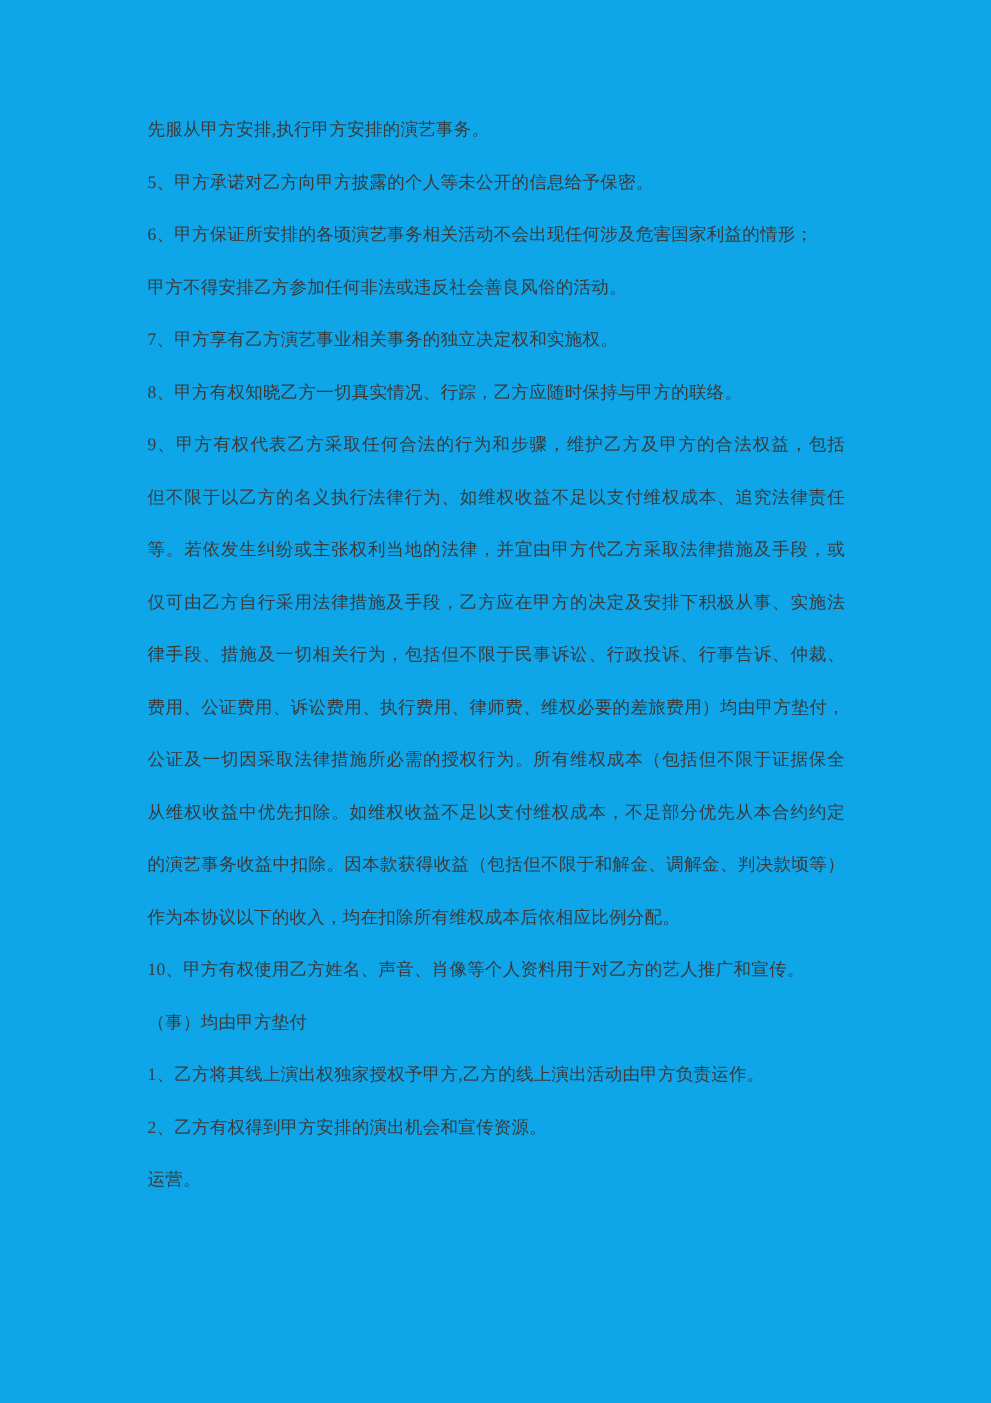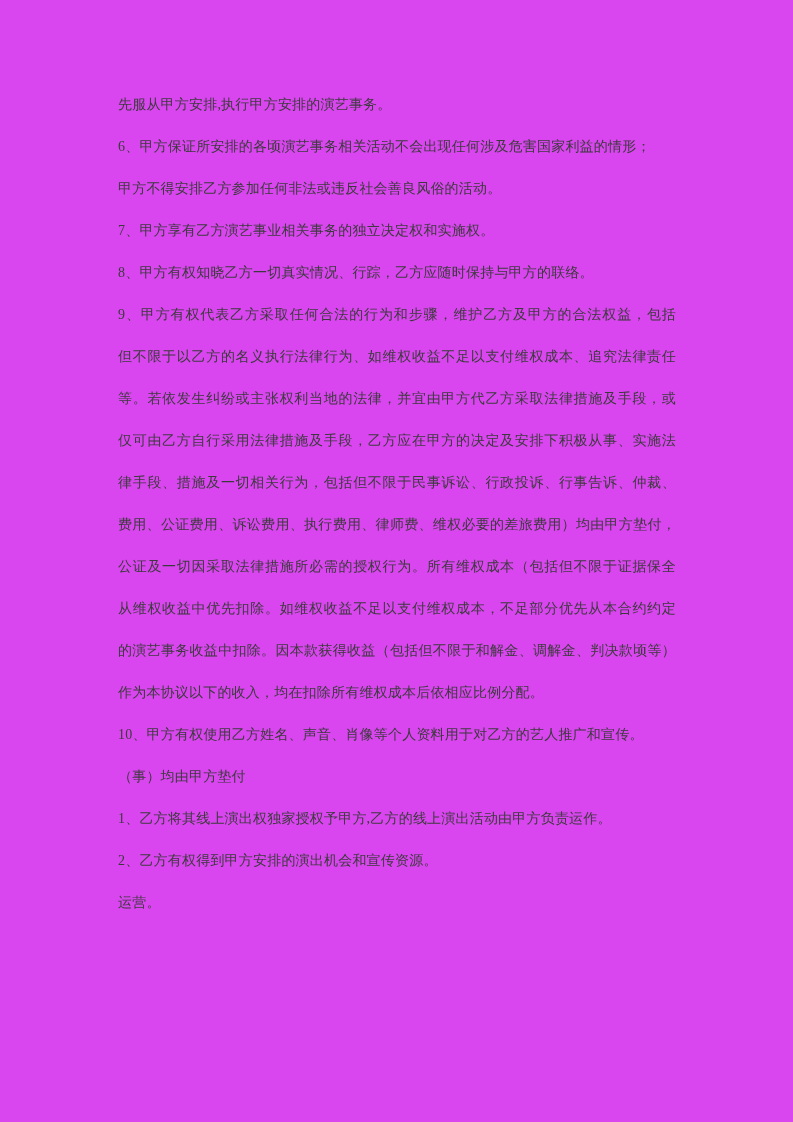--- a/index.html
+++ b/index.html
@@ -10,21 +10,21 @@
     width: 793px;
     height: 1122px;
     background: #ffffff;
     font-family: "Liberation Serif", serif;
     overflow: hidden;
   }
   .page {
     position: relative;
     width: 793px;
     height: 1122px;
-    background: #d946ef;
+    background: #0ea5e9;
   }
   .text-block {
     position: absolute;
     left: 118px;
     top: 84px;
     width: 558px;
     color: #3b3b3b;
     font-size: 14px;
     line-height: 42px;
     letter-spacing: 0.2px;
@@ -39,20 +39,21 @@
     text-align-last: justify;
     text-justify: inter-character;
   }
 </style>
 </head>
 <body>
 
 <div class="page">
   <div class="text-block" style="color: rgb(59, 59, 59);">
       <div class="line">先服从甲方安排,执行甲方安排的演艺事务。</div>
+      <div class="line">5、甲方承诺对乙方向甲方披露的个人等未公开的信息给予保密。</div>
       <div class="line">6、甲方保证所安排的各顷演艺事务相关活动不会出现任何涉及危害国家利益的情形；</div>
       <div class="line">甲方不得安排乙方参加任何非法或违反社会善良风俗的活动。</div>
       <div class="line">7、甲方享有乙方演艺事业相关事务的独立决定权和实施权。</div>
       <div class="line">8、甲方有权知晓乙方一切真实情况、行踪，乙方应随时保持与甲方的联络。</div>
       <div class="line justify">9、甲方有权代表乙方采取任何合法的行为和步骤，维护乙方及甲方的合法权益，包括</div>
       <div class="line justify">但不限于以乙方的名义执行法律行为、如维权收益不足以支付维权成本、追究法律责任</div>
       <div class="line justify">等。若依发生纠纷或主张权利当地的法律，并宜由甲方代乙方采取法律措施及手段，或</div>
       <div class="line justify">仅可由乙方自行采用法律措施及手段，乙方应在甲方的决定及安排下积极从事、实施法</div>
       <div class="line justify">律手段、措施及一切相关行为，包括但不限于民事诉讼、行政投诉、行事告诉、仲裁、</div>
       <div class="line justify">费用、公证费用、诉讼费用、执行费用、律师费、维权必要的差旅费用）均由甲方垫付，</div>

